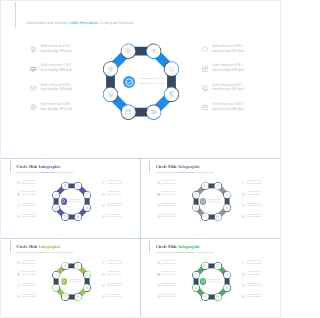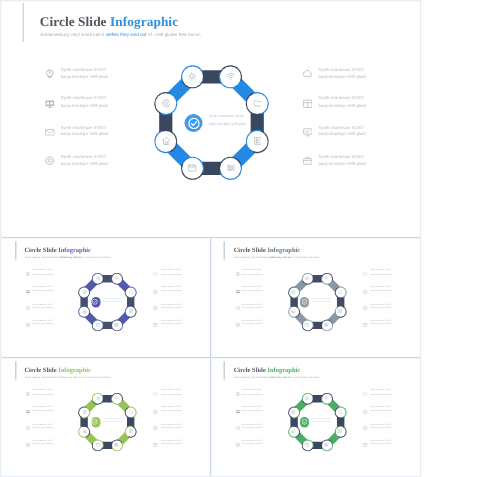--- a/index.html
+++ b/index.html
@@ -29,21 +29,20 @@
   .ring svg{display:block;overflow:visible;}
   .ctrico{position:absolute;border-radius:50%;display:flex;align-items:center;justify-content:center;}
   .ctrtx{position:absolute;}
 </style>
 </head>
 <body>
 
 <div class="page">
   <div class="slide hero" id="s0">
       <div class="accentbar" style="left:14.2px;top:1px;width:1px;height:26px;background:#ccd9e5"></div>
-      <div class="title" style="left:25.5px;top:8.7px;font-size:8.9px;line-height:8.9px;letter-spacing:0.05px;"><span>Circle Slide </span><span style="color:#2f8fe0">Infographic</span></div>
       <div class="sub" style="left:25.5px;top:19.5px;font-size:3.05px;"><span>Johannesburg vinyl small batch </span><span style="color:#2f8fe0;">selfies they sold out</span><span> +1 craft gluten free bacon</span></div>
       <div class="bitem" style="left:29.4px;top:44.8px;width:42px;height:6.4px;">
         <div class="bico" style="left:0px;top:0.6px;width:6.4px;height:6.4px;color:#b4bac2">
           <svg width="6.4" height="6.4" viewBox="0 0 16 16" fill="#b4bac2" style="display:block;color:#b4bac2">
             <circle cx="8" cy="7" r="5.6" fill="none" stroke="currentColor" stroke-width="1.5"></circle>
             <path d="M8 3.4v4.4" stroke="currentColor" stroke-width="1.6" stroke-linecap="round"></path>
             <path d="M5.4 12.6h5.2M6.2 14.4h3.6" stroke="currentColor" stroke-width="1.4" stroke-linecap="round"></path>
           </svg>
         </div>
         <div class="btx" style="left:10.1px;top:-1.6px;width:31.9px;font-size:2.8px;line-height:4.7px;color:#b3b9c0;white-space:nowrap;">

